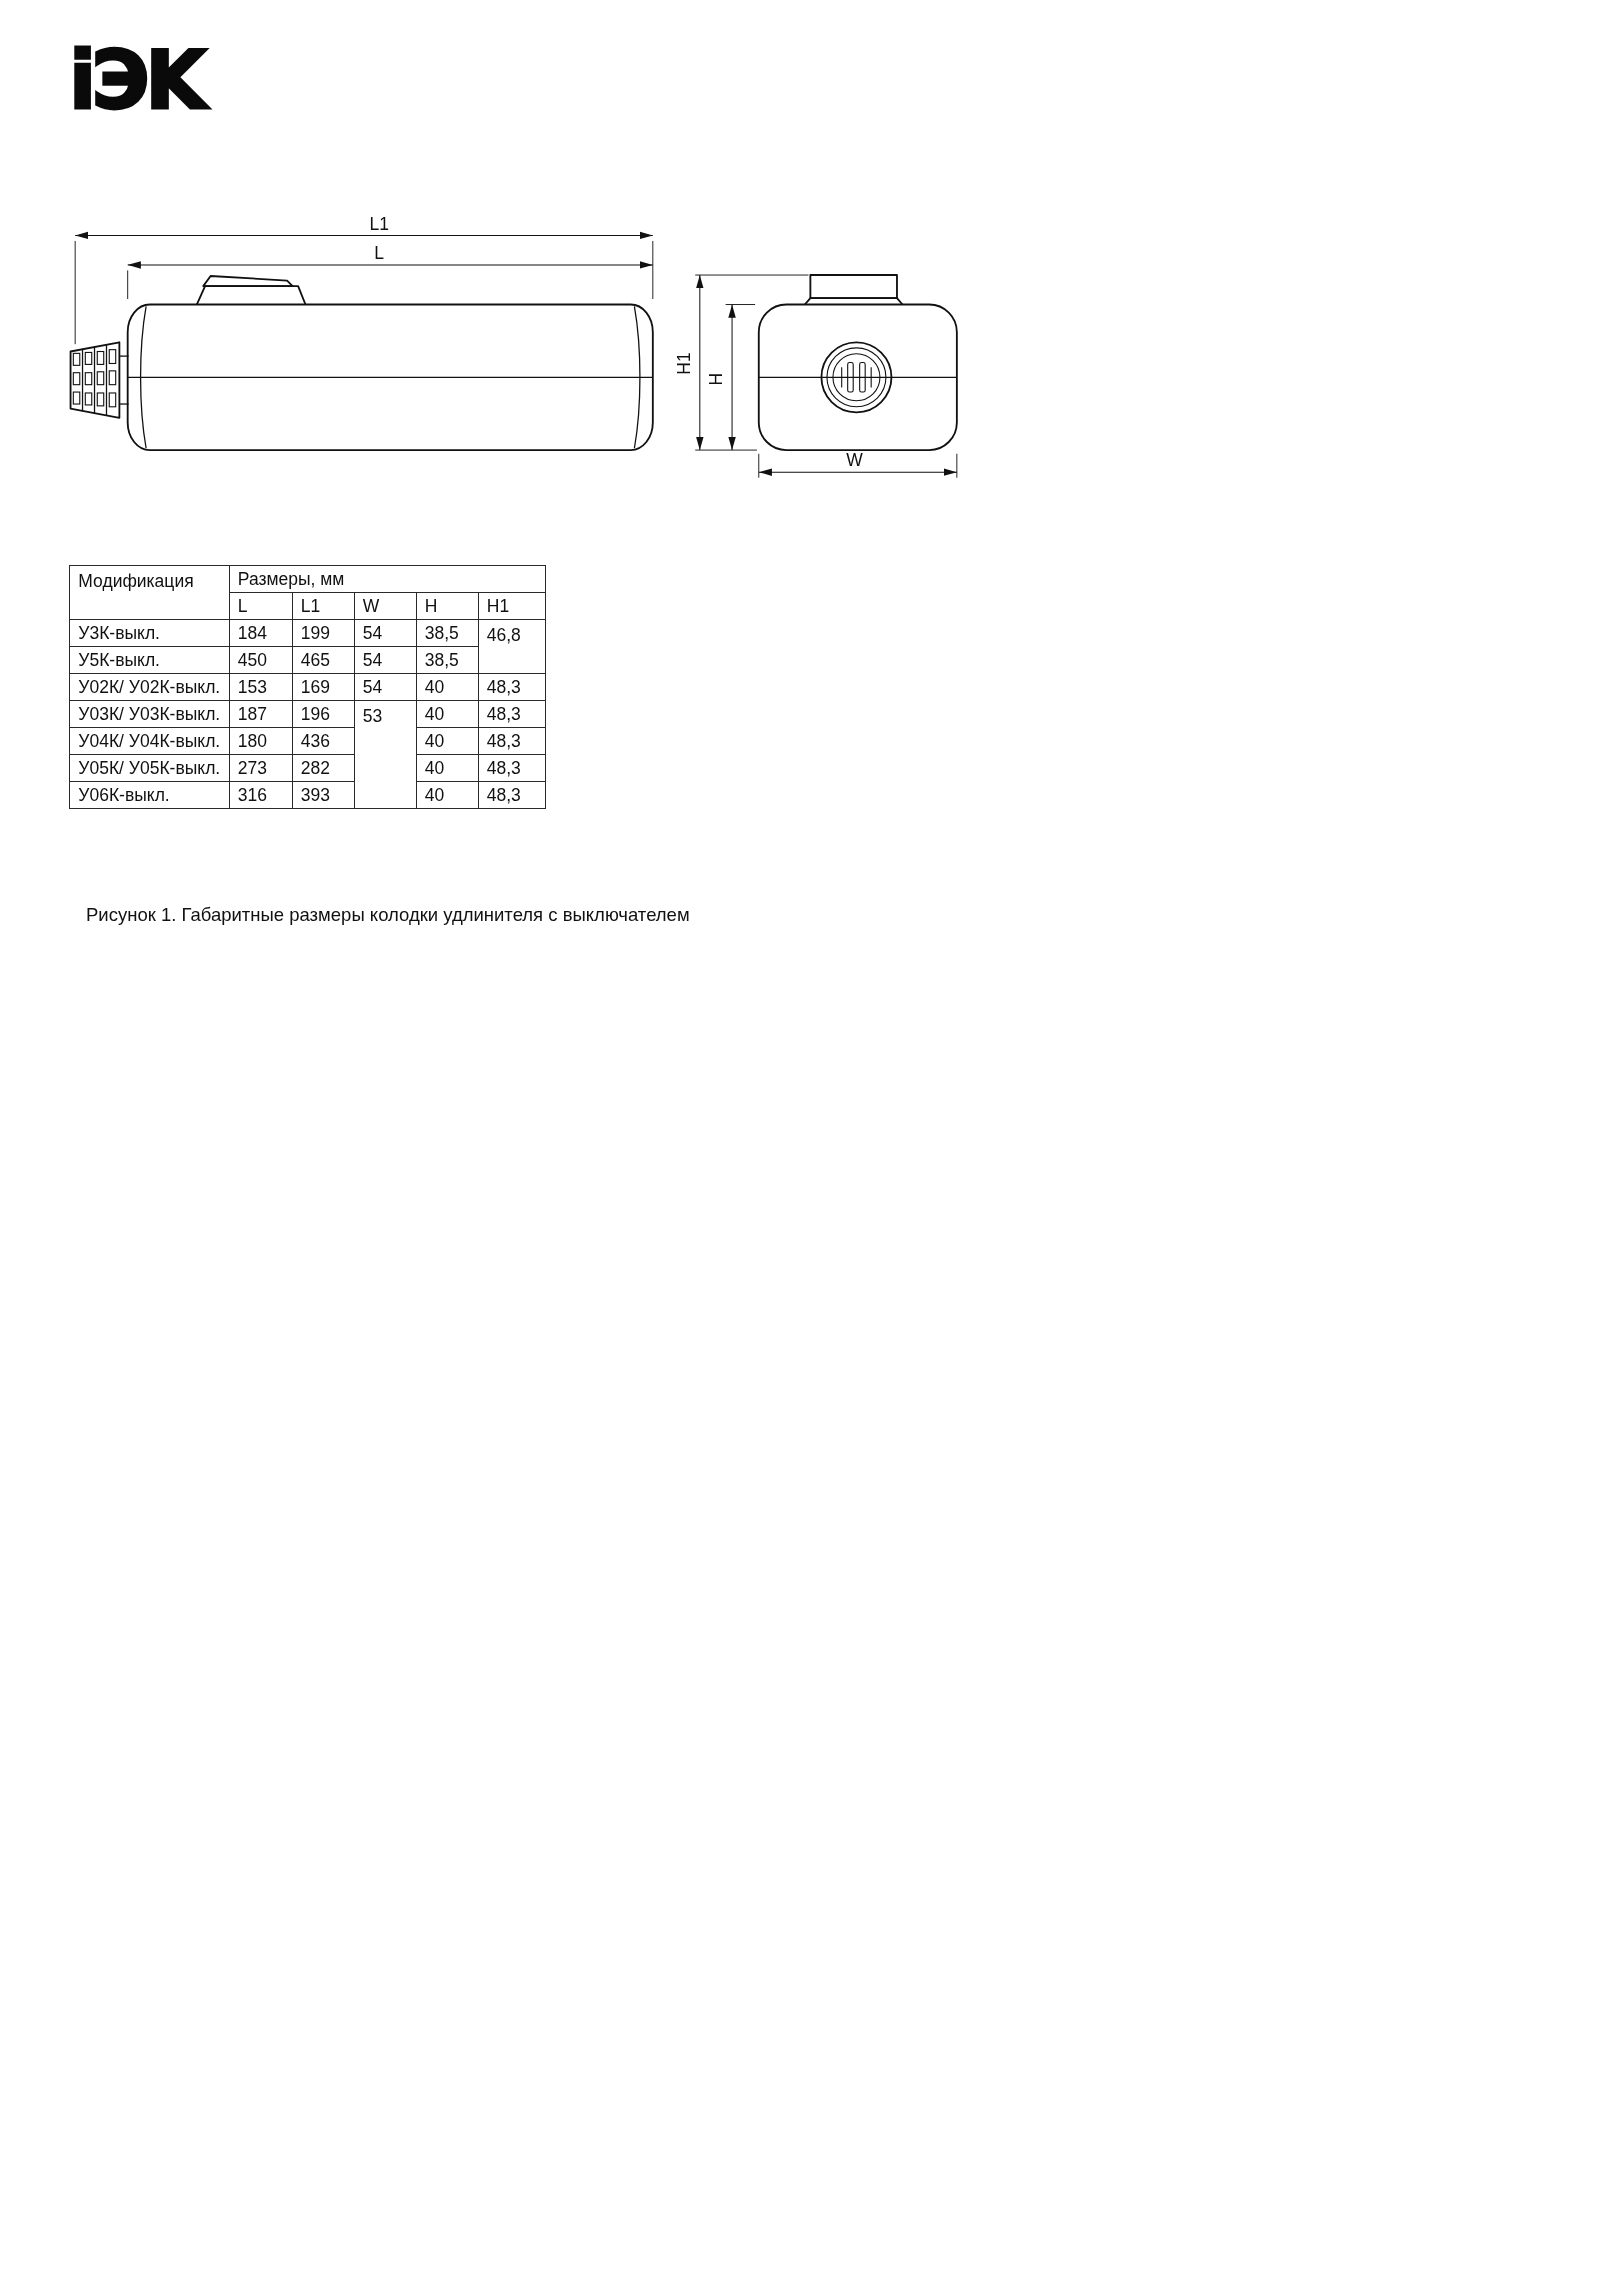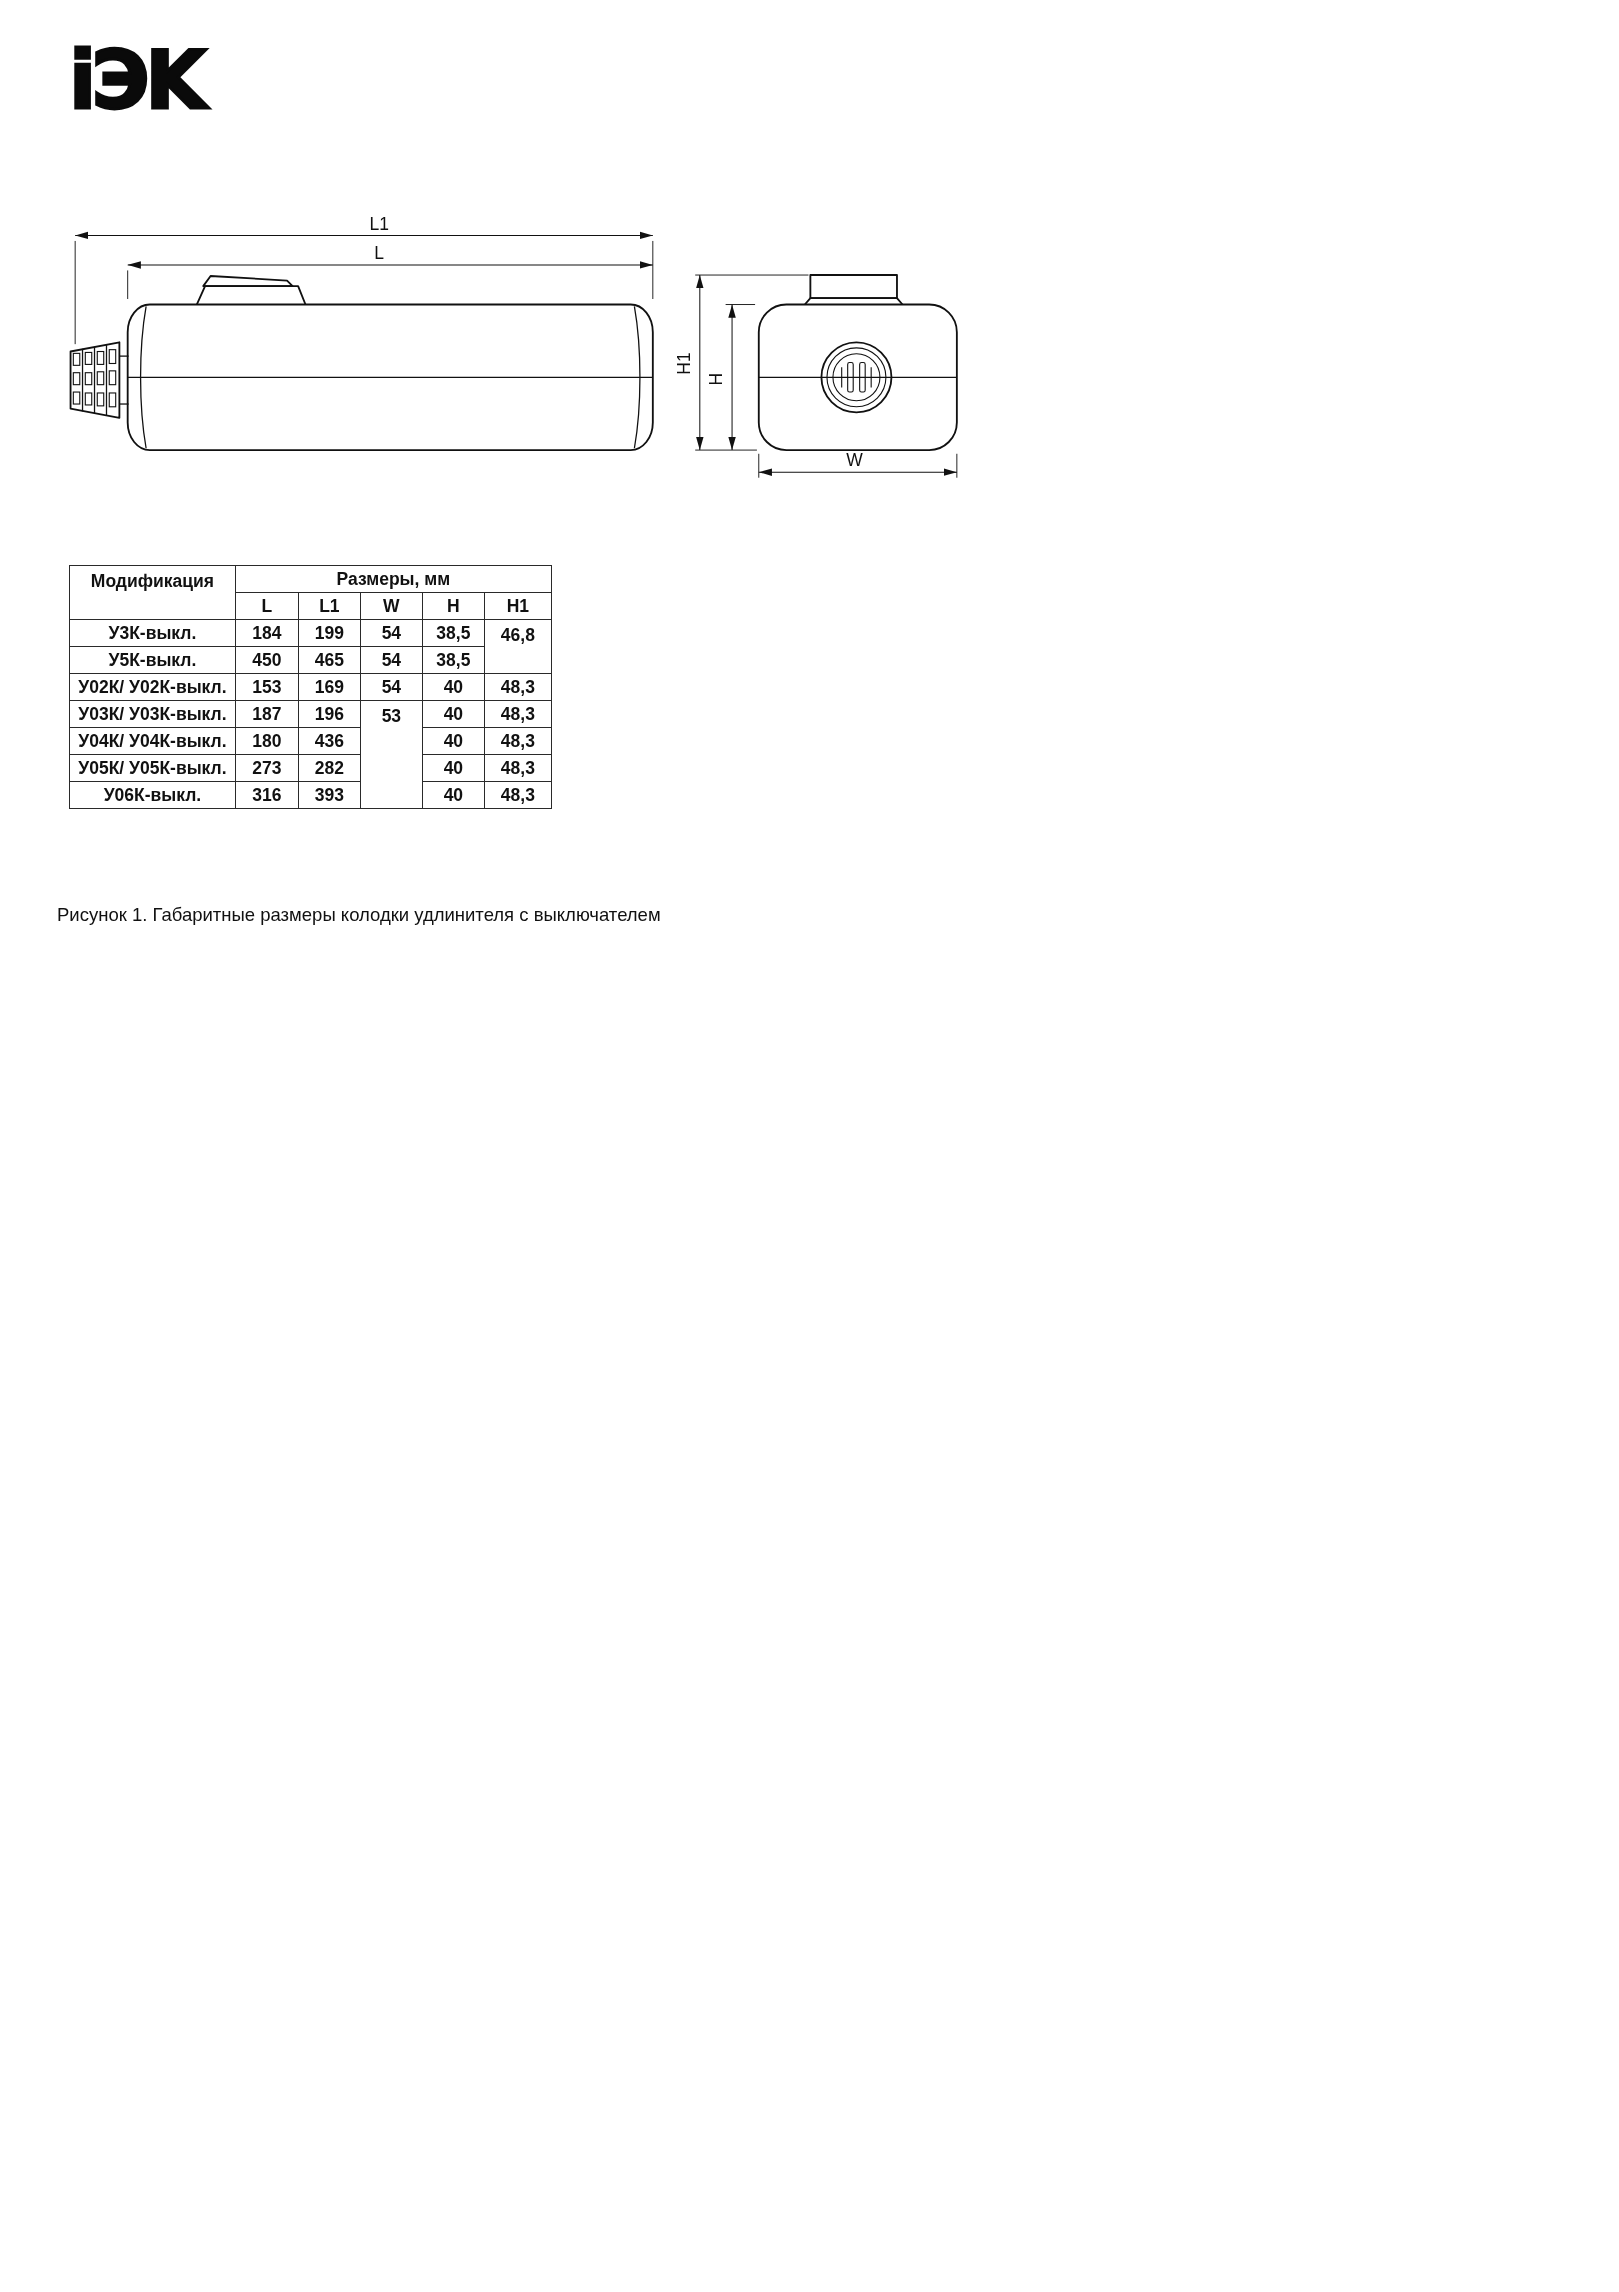--- a/index.html
+++ b/index.html
@@ -39,22 +39,22 @@
 
   
   .dim-table {
     border-collapse: collapse;
     table-layout: fixed;
     font-size: 17.5px;
     color: #111;
   }
   .dim-table th, .dim-table td {
     border: 0.9px solid #2a2a2a;
-    font-weight: bold;
-    text-align: center;
+    font-weight: normal;
+    text-align: left;
     vertical-align: middle;
     padding: 0 8.3px;
     height: 27px;
     box-sizing: border-box;
     white-space: nowrap;
     overflow: hidden;
   }
   .dim-table th[rowspan] { vertical-align: top; padding-top: 4.6px; }
   .dim-table td[rowspan] { vertical-align: top; padding-top: 4.6px; }
 
@@ -246,16 +246,16 @@
       <tr>
         <td>У06К-выкл.</td>
         <td>316</td>
         <td>393</td>
         <td>40</td>
         <td>48,3</td>
       </tr>
     </tbody>
   </table>
 
-  <div class="abs caption" style="left:57px; top:904px;">Рисунок 1. Габаритные размеры колодки удлинителя с выключателем</div>
+  <div class="abs caption" style="left:86px; top:904px;">Рисунок 1. Габаритные размеры колодки удлинителя с выключателем</div>
 
 </div>
 
 
 </body></html>

